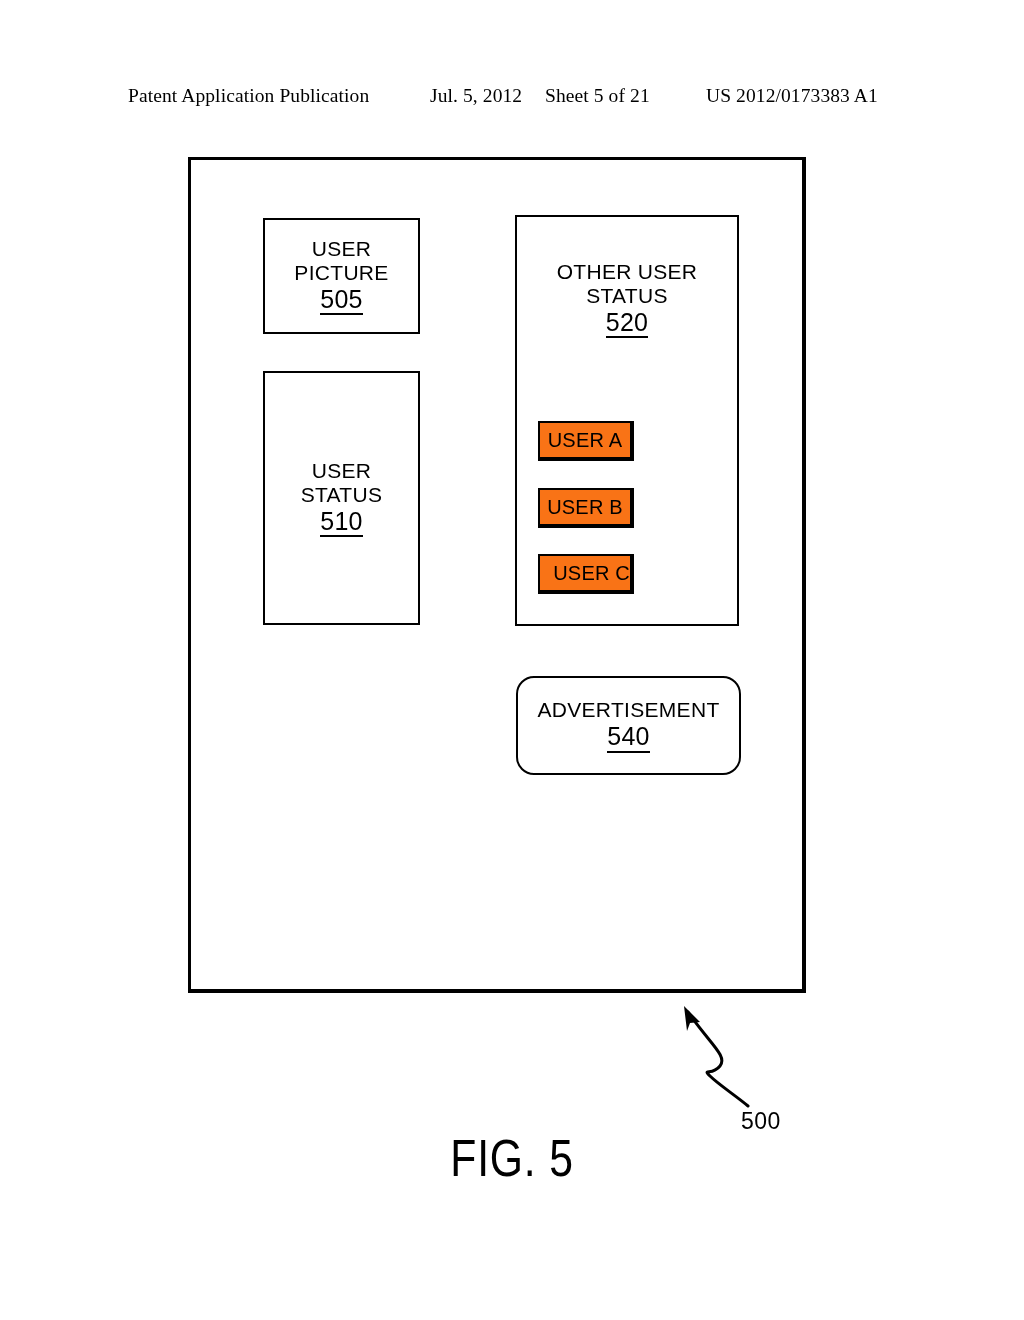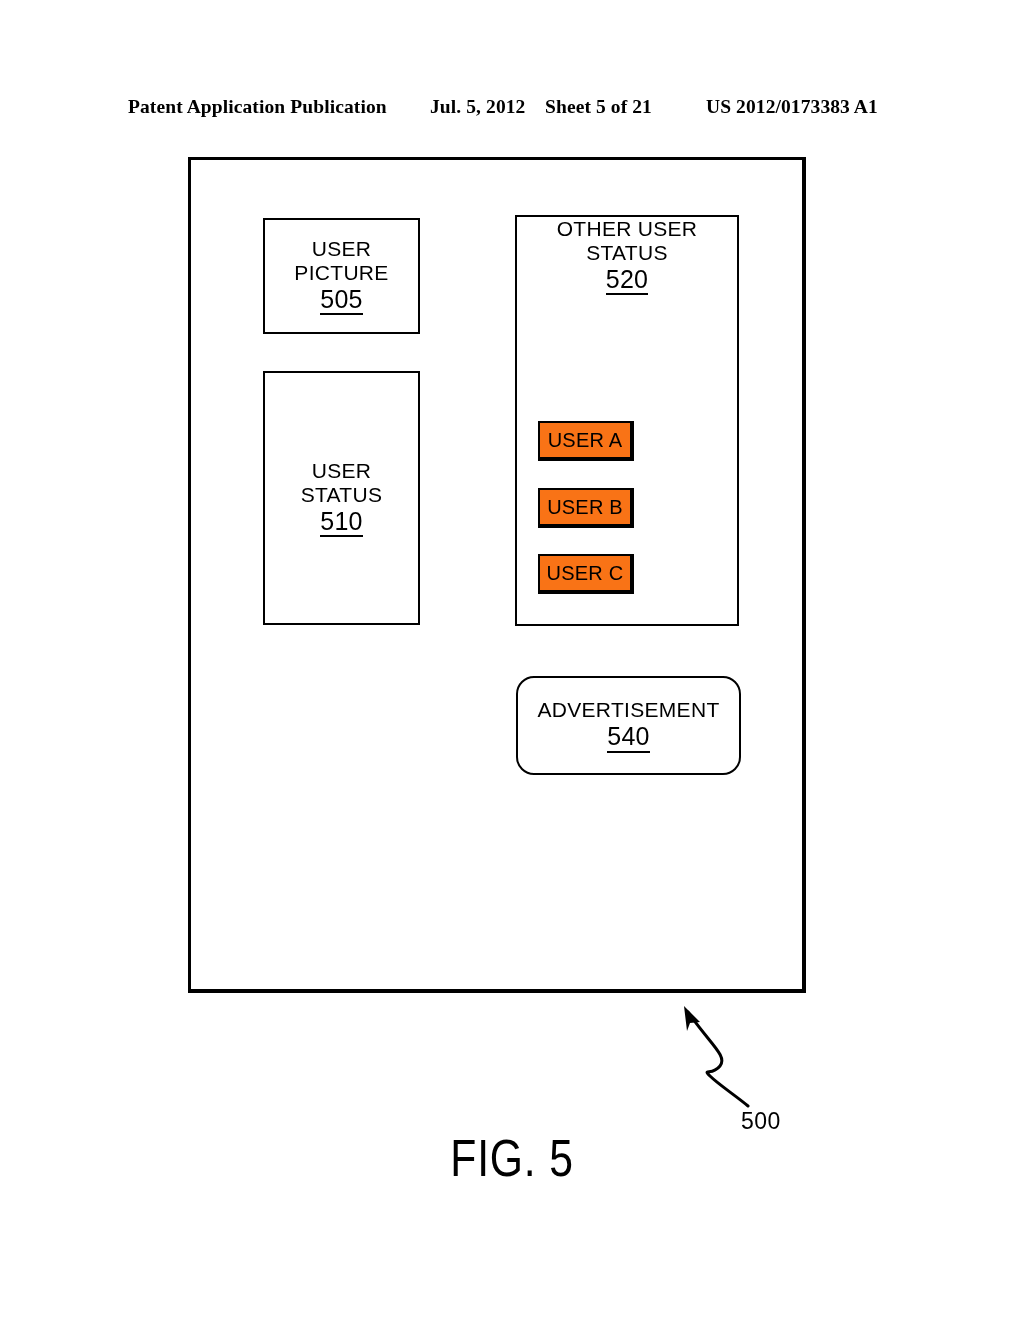--- a/index.html
+++ b/index.html
@@ -13,28 +13,28 @@
     position: relative;
     font-family: "Liberation Sans", sans-serif;
     color: #000000;
     overflow: hidden;
   }
 
   
   .header {
     position: absolute;
     left: 0;
-    top: 96px;
+    top: 85px;
     width: 932px;
     height: 30px;
     display: flex;
     flex-direction: row;
     align-items: baseline;
     font-family: "Liberation Serif", serif;
-    font-weight: bold;
+    font-weight: normal;
     font-size: 19.5px;
     letter-spacing: 0.1px;
     white-space: nowrap;
   }
   .hdr-title   { position: absolute; left: 128px; top: 0; }
   .hdr-date    { position: absolute; left: 430px; top: 0; }
   .hdr-sheet   { position: absolute; left: 545px; top: 0; }
   .hdr-patno   { position: absolute; left: 706px; top: 0; }
 
   
@@ -84,20 +84,21 @@
     top: 371px;
     width: 157px;
     height: 254px;
   }
   #other-user-status-box {
     left: 515px;
     top: 215px;
     width: 224px;
     height: 411px;
     justify-content: flex-start;
+    padding-top: 43px;
   }
   #advertisement-box {
     left: 516px;
     top: 676px;
     width: 225px;
     height: 99px;
     border-radius: 18px;
   }
   #application-window-box {
     left: 263px;
@@ -116,21 +117,21 @@
     border-bottom-width: 4.5px;
     display: flex;
     align-items: center;
     justify-content: center;
     font-size: 20px;
     letter-spacing: 0.2px;
     white-space: nowrap;
   }
   #user-chip-0 { left: 538px; top: 421px; width: 96px; height: 40px; }
   #user-chip-1 { left: 538px; top: 488px; width: 96px; height: 40px; }
-  #user-chip-2 { left: 538px; top: 554px; width: 96px; height: 40px; }
+  #user-chip-2 { left: 538px; top: 554px; width: 96px; height: 40px; justify-content: flex-end; }
 
   
   .blabel {
     font-size: 21px;
     letter-spacing: 0.3px;
     white-space: nowrap;
   }
   .bref {
     font-size: 25px;
     letter-spacing: 0.3px;

